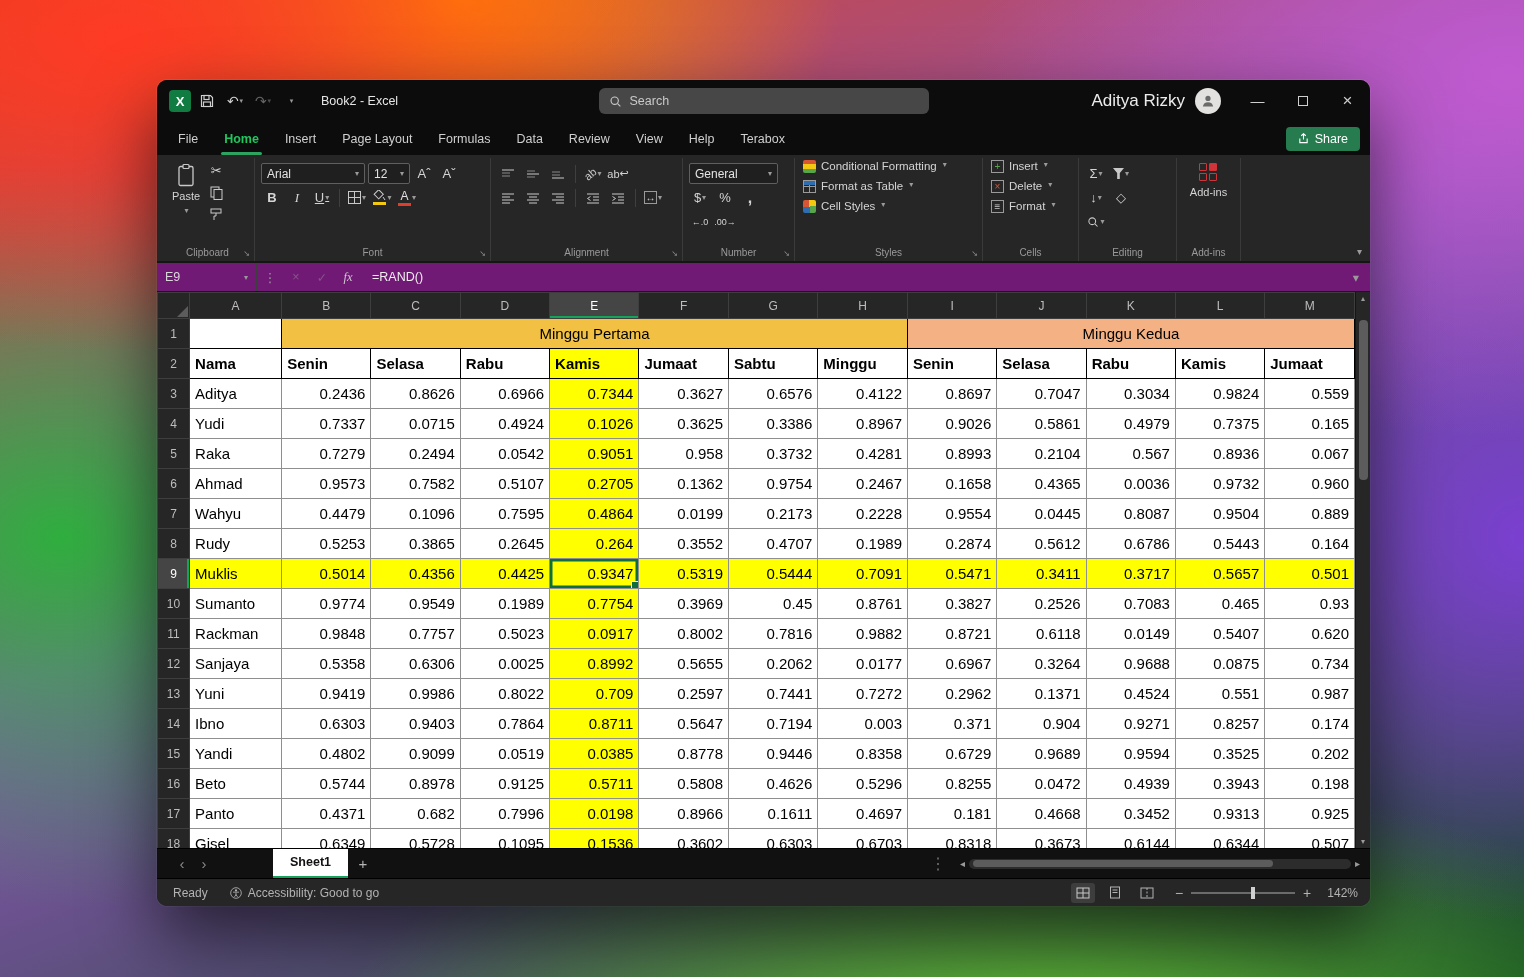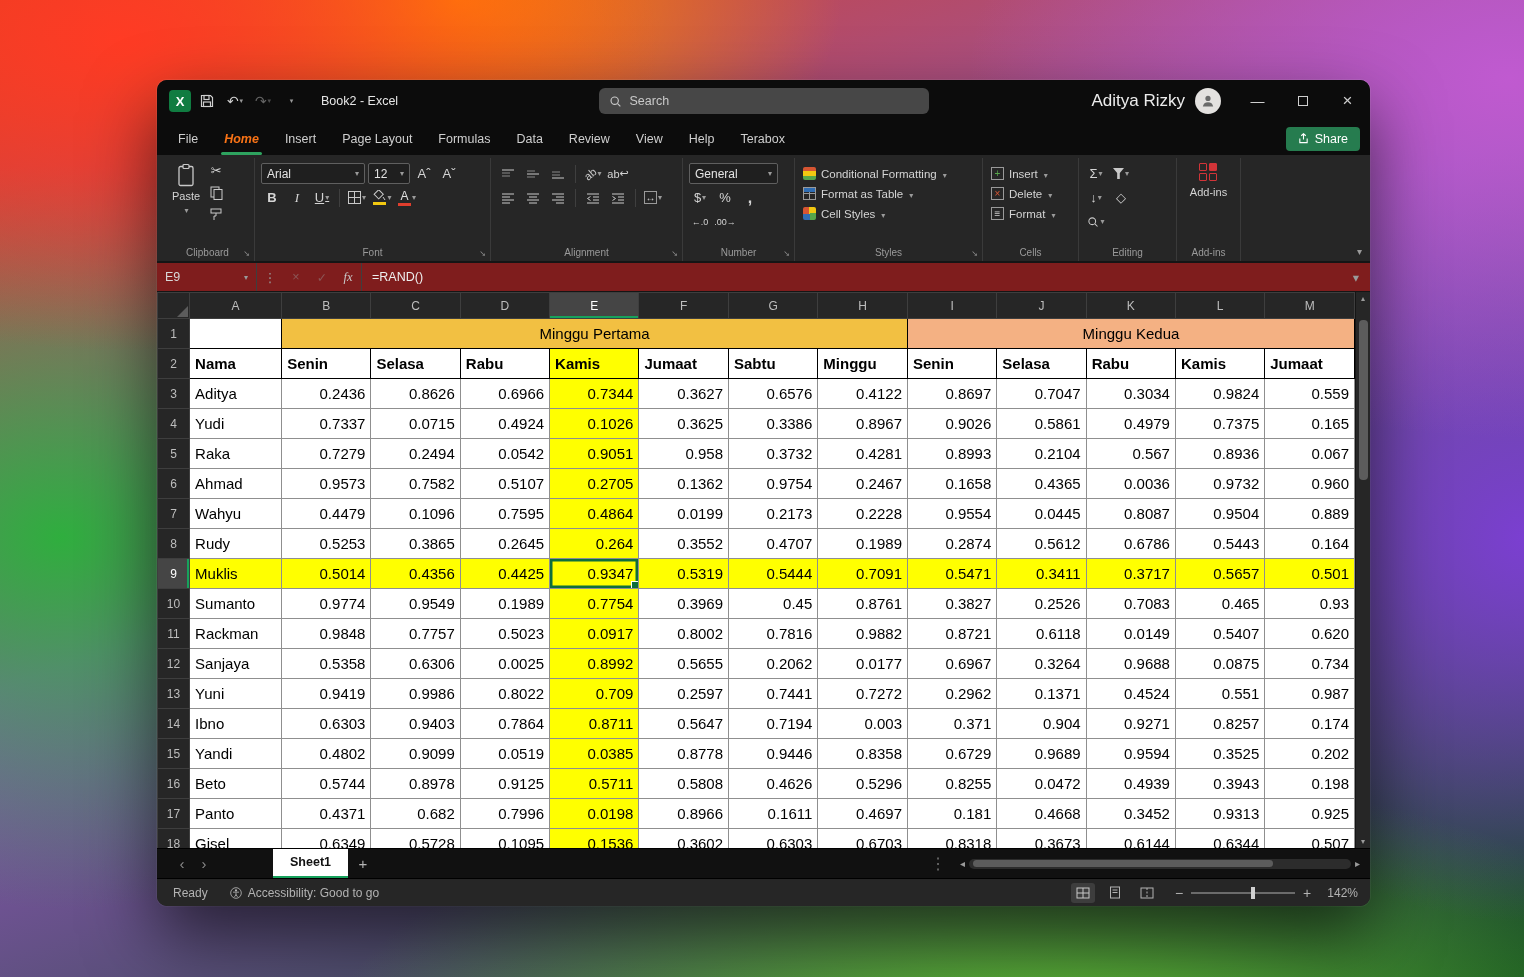--- a/index.html
+++ b/index.html
@@ -39,21 +39,21 @@
     display:flex; align-items:center; justify-content:center; margin-right:14px; }
   .winctl { width:45px; height:42px; display:flex; align-items:center; justify-content:center;
     color:#cfcfcf; font-size:14px; }
   .max-box { width:10px; height:10px; border:1.2px solid #cfcfcf; display:inline-block; }
 
   
   .menubar { position:absolute; top:42px; left:0; right:0; height:33px; background:#0c0c0c;
     display:flex; align-items:stretch; padding-left:8px; }
   #menu-tabs { display:flex; }
   .mtab { padding:0 13px; display:flex; align-items:center; font-size:12.5px; color:#cfcfcf; position:relative; }
-  .mtab.active { color:#f97316; font-weight:bold;font-style:italic; }
+  .mtab.active { color:#22c55e; font-weight:bold; }
   .mtab.active::after { content:""; position:absolute; left:10px; right:10px; bottom:0; height:3px; background:#2ea35f; border-radius:2px; }
   .share-btn { margin-left:auto; margin-right:10px; align-self:center; height:24px; background:#267c4f;
     color:#fff; border-radius:4px; display:flex; align-items:center; gap:6px; padding:0 12px; font-size:12.5px; }
 
   
   .ribbon { position:absolute; top:75px; left:0; right:0; height:107px; background:#262626;
     border-bottom:1px solid #151515; display:flex; padding:3px 2px 0 4px; color:#d4d4d4; }
   .rgroup { position:relative; border-right:1px solid #3a3a3a; padding:2px 6px 18px 6px; flex-shrink:0; }
   .glabel { position:absolute; bottom:3px; left:0; right:0; text-align:center; font-size:10px; color:#9a9a9a; }
   .launcher { position:absolute; bottom:3px; right:4px; font-size:8px; color:#8f8f8f; }
@@ -66,39 +66,39 @@
   .combo { display:flex; align-items:center; justify-content:space-between; background:#1f1f1f;
     border:1px solid #5f5f5f; border-radius:2px; height:21px; padding:0 5px; font-size:12px; color:#e3e3e3; }
   .vsep { width:1px; height:18px; background:#3f3f3f; margin:0 3px; }
   .bold-b { font-weight:bold; }
   .ital-i { font-style:italic; font-family:"Liberation Serif",serif; }
   .under-u { text-decoration:underline; }
   .color-strip { display:block; width:13px; height:3px; margin-top:1px; }
   .ic-borders { width:13px; height:13px; border:1px solid #c9c9c9; display:inline-block;
     background: linear-gradient(#c9c9c9,#c9c9c9) center/100% 1px no-repeat,
                 linear-gradient(#c9c9c9,#c9c9c9) center/1px 100% no-repeat; }
-  .stackbtn { display:flex; align-items:flex-end; gap:5px; height:20px; padding:0 2px; font-size:11.5px; border-radius:3px; }
+  .stackbtn { display:flex; align-items:flex-start; gap:5px; height:20px; padding:0 2px; font-size:11.5px; border-radius:3px; }
   .ic-cf { width:13px; height:13px; border-radius:2px;
     background:linear-gradient(#d65532 0 34%, #f2c811 34% 67%, #57a64a 67% 100%); }
   .ic-table { width:13px; height:13px; border:1px solid #9a9a9a; background:
     linear-gradient(#2f6db3 0 32%, transparent 32%),
     linear-gradient(#9a9a9a,#9a9a9a) center/100% 1px no-repeat,
     linear-gradient(#9a9a9a,#9a9a9a) center/1px 100% no-repeat; }
   .ic-cellstyles { width:13px; height:13px; background:conic-gradient(#f2c811 0 25%, #57a64a 0 50%, #2f6db3 0 75%, #d65532 0); border-radius:2px; }
   .ic-box { width:13px; height:13px; border:1px solid #9a9a9a; display:flex; align-items:center; justify-content:center; font-size:10px; line-height:1; }
   .ic-funnel { width:11px; height:11px; background:#c9c9c9;
     clip-path:polygon(0 0,100% 0,62% 45%,62% 100%,38% 100%,38% 45%); display:inline-block; }
   .ic-addins { width:20px; height:20px; display:grid; grid-template-columns:8px 8px; grid-template-rows:8px 8px; gap:2px; }
   .ic-addins i { border:1.5px solid #d13438; border-radius:1px; }
   .ic-addins i.fill { background:#d13438; }
   .rot-ab { transform:rotate(-40deg); display:inline-block; font-size:11px; color:#c9c9c9; }
   .ribbon-collapse { position:absolute; right:8px; bottom:4px; color:#9a9a9a; font-size:10px; }
 
   
-  .formulabar { position:absolute; top:182px; left:0; right:0; height:30px; background:#7f1d1d;
+  .formulabar { position:absolute; top:182px; left:0; right:0; height:30px; background:#701a75;
     border-top:1px solid #151515; border-bottom:1px solid #151515;
     display:flex; align-items:center; color:#d8d8d8; font-size:12.5px; }
   .namebox { width:100px; height:100%; display:flex; align-items:center; justify-content:space-between;
     padding:0 8px; border-right:1px solid #3e3e3e; }
   .fb-ic { width:26px; display:flex; align-items:center; justify-content:center; color:#9a9a9a; }
   .fx { font-style:italic; font-family:"Liberation Serif",serif; color:#c9c9c9; }
   .fb-input { flex:1; padding-left:10px; border-left:1px solid #3e3e3e; height:100%; display:flex; align-items:center; color:#eee; }
   .fb-expand { width:28px; text-align:center; color:#9a9a9a; }
 
   

